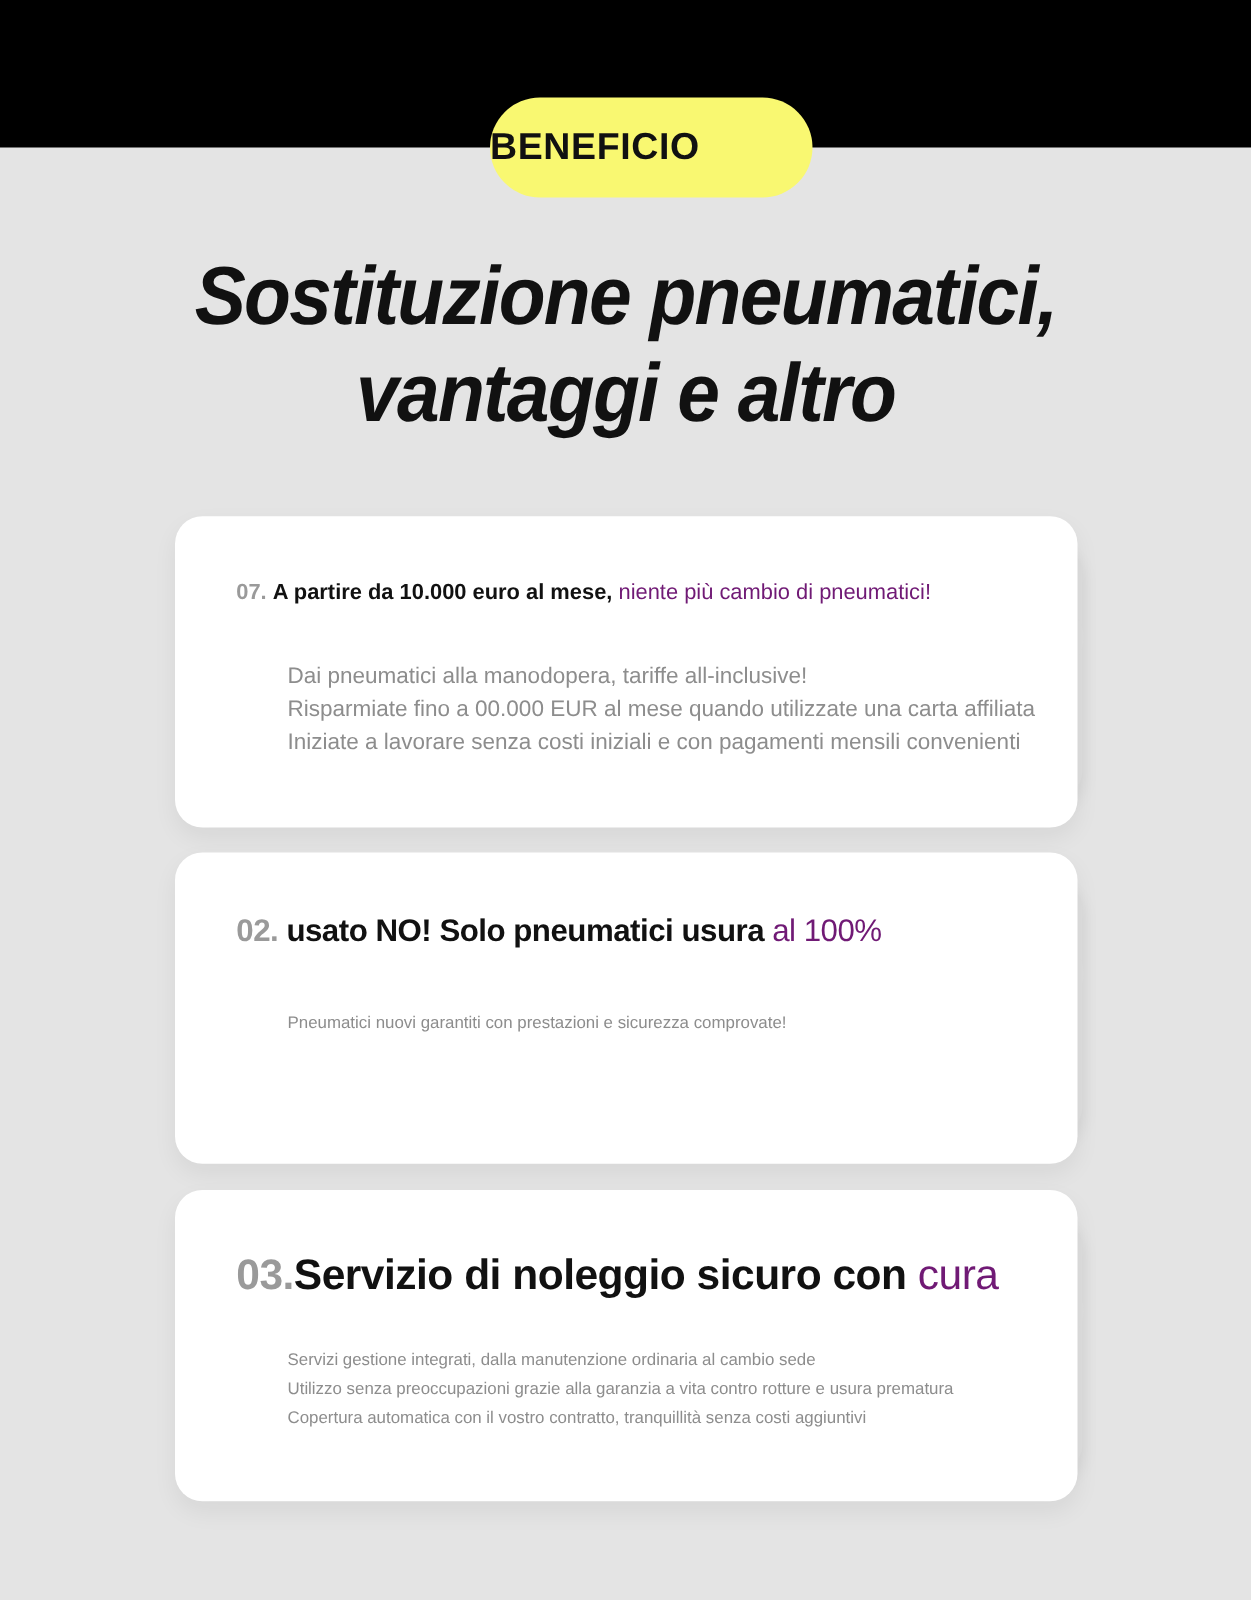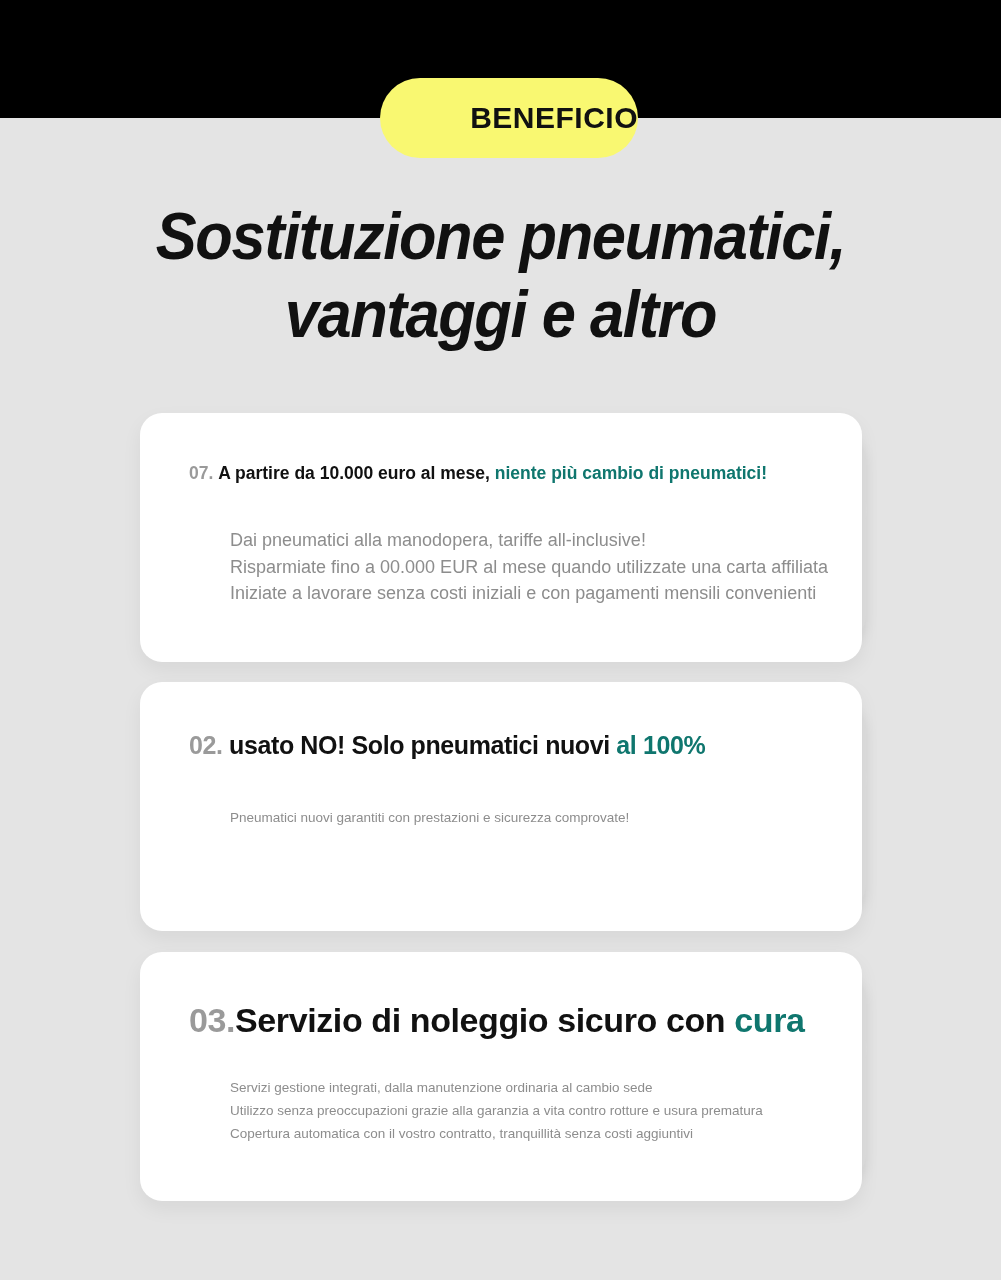--- a/index.html
+++ b/index.html
@@ -21,29 +21,29 @@
     position:absolute;
     left:0; top:0;
     width:1001px;
     height:118px;
     background:#000000;
   }
 
   
   .badge {
     position:absolute;
-    left:380px;
+    left:392px;
     top:78px;
     width:258px;
     height:80px;
     background:#f9f871;
     border-radius:40px;
     display:flex;
     align-items:center;
-    justify-content:flex-end;
+    justify-content:flex-start;
     z-index:5;
   }
   .badge-label {
     font-family:"Liberation Sans", sans-serif;
     font-size:30px;
     font-weight:bold;
     letter-spacing:0.5px;
     color:#111111;
     line-height:1;
   }
@@ -114,21 +114,21 @@
     white-space:nowrap;
     font-family:"Liberation Sans", sans-serif;
     line-height:1.2;
     color:#111111;
   }
   .card-title .num {
     color:#9a9a9a;
     font-weight:bold;
   }
   .card-title .strong { font-weight:bold; color:#111111; }
-  .card-title .light  { font-weight:bold; color:#0f766e; }
+  .card-title .light  { font-weight:normal; color:#701a75; }
 
   .card-body {
     position:absolute;
     color:#8d8d8d;
     font-family:"Liberation Sans", sans-serif;
     font-weight:normal;
   }
   .card-body .ln { display:block; white-space:nowrap; }
 
   
@@ -182,21 +182,21 @@
         <span class="ln">Iniziate a lavorare senza costi iniziali e con pagamenti mensili convenienti</span>
       </div>
     </div>
   </div>
 
   <div class="card-wrap">
     <div class="card-tab" id="tab-2"></div>
     <div class="card" id="card-2">
       <div class="card-title">
         <span class="num">02.</span>
-        <span class="strong"> usato NO! Solo pneumatici nuovi</span><span class="light"> al 100%</span>
+        <span class="strong"> usato NO! Solo pneumatici usura</span><span class="light"> al 100%</span>
       </div>
       <div class="card-body">
         <span class="ln">Pneumatici nuovi garantiti con prestazioni e sicurezza comprovate!</span>
       </div>
     </div>
   </div>
 
   <div class="card-wrap">
     <div class="card-tab" id="tab-3"></div>
     <div class="card" id="card-3">

